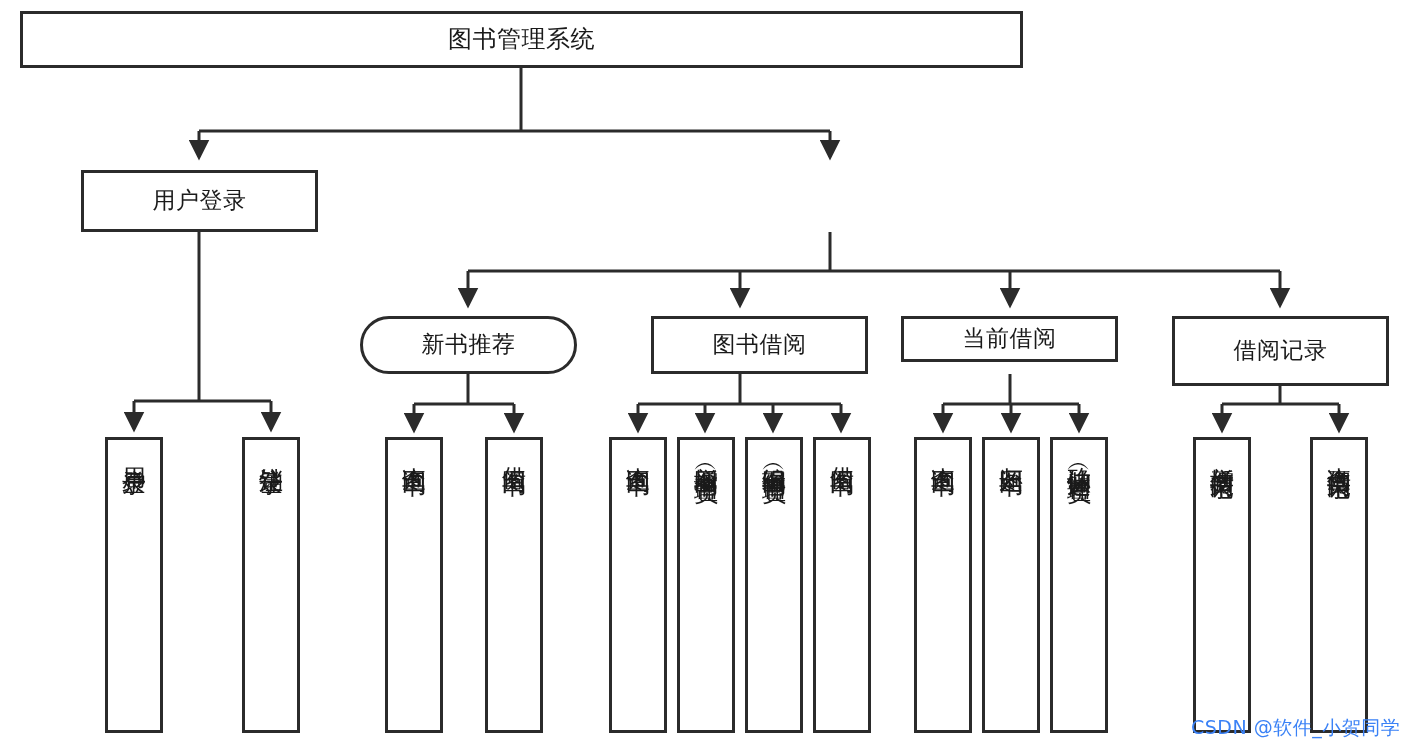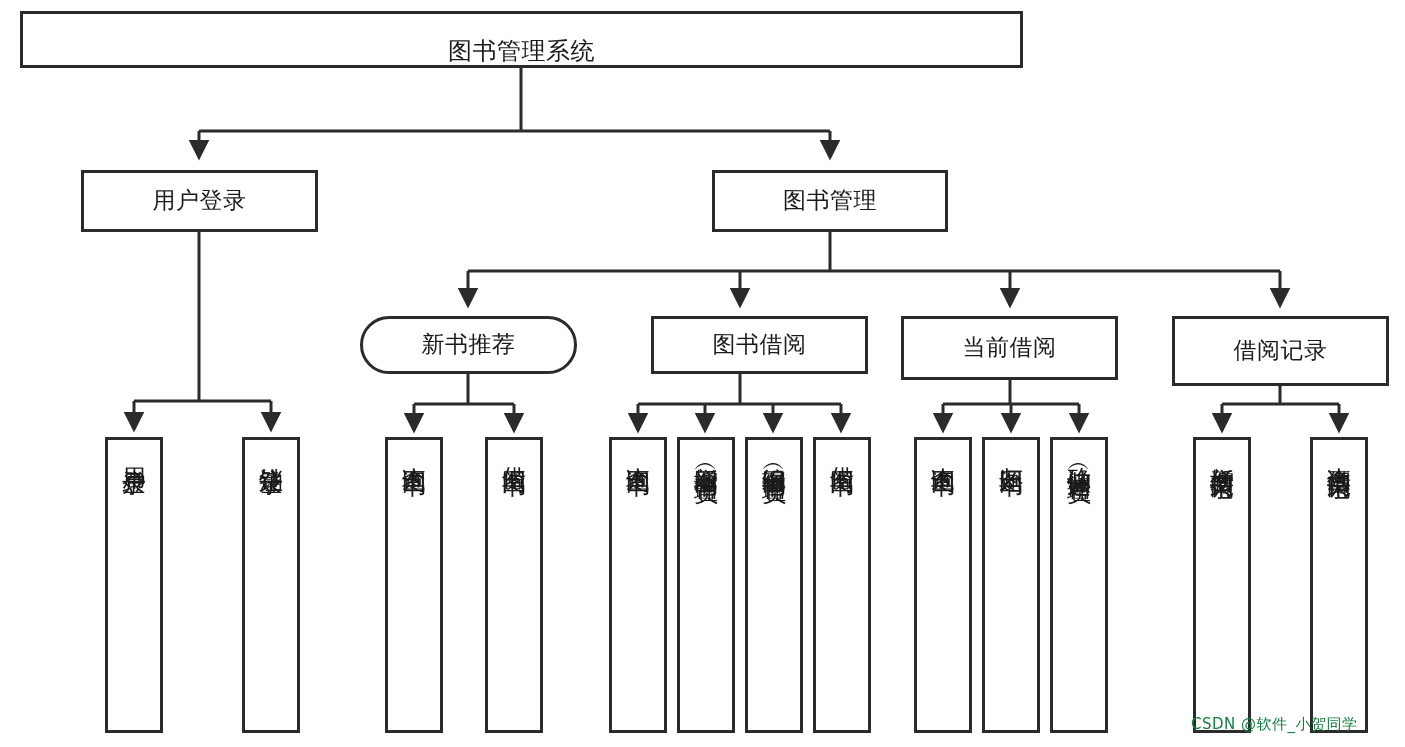--- a/index.html
+++ b/index.html
@@ -56,22 +56,22 @@
     writing-mode: vertical-rl;
     text-orientation: upright;
     font-size: 24px;
     line-height: 1.0;
     letter-spacing: 2px;
     white-space: nowrap;
   }
   .node.root .label { font-size: 24px; }
   .watermark {
     position: absolute;
-    color: #15803d;
-    font-size: 15px;
+    color: #3b82f6;
+    font-size: 19px;
     letter-spacing: 0.5px;
     z-index: 5;
     white-space: nowrap;
     user-select: none;
   }
 </style>
 </head>
 <body>
 
 <div id="canvas">
@@ -119,38 +119,35 @@
       <path d="M 1011 404 L 1011 430" marker-end="url(#arrow)"></path>
       <path d="M 1079 404 L 1079 430" marker-end="url(#arrow)"></path>
 
       <path d="M 1280 374 L 1280 404"></path>
       <path d="M 1222 404 L 1339 404"></path>
       <path d="M 1222 404 L 1222 430" marker-end="url(#arrow)"></path>
       <path d="M 1339 404 L 1339 430" marker-end="url(#arrow)"></path>
     </g>
   </svg>
 
-  <div class="node horiz root" style="left:20px; top:11px; width:1003px; height:57px;align-items:flex-end;">
+  <div class="node horiz root" style="left:20px; top:11px; width:1003px; height:57px;">
     <span class="label">图书管理系统</span>
   </div>
 
   <div class="node horiz" style="left:81px; top:170px; width:237px; height:62px;">
     <span class="label">用户登录</span>
-  </div>
-  <div class="node horiz" style="left:712px; top:170px; width:236px; height:62px;">
-    <span class="label">图书管理</span>
   </div>
 
   <div class="node horiz" style="left:360px; top:316px; width:217px; height:58px;border-radius:29px;">
     <span class="label">新书推荐</span>
   </div>
   <div class="node horiz" style="left:631px; top:316px; width:217px; height:58px;margin-left:20px;">
     <span class="label">图书借阅</span>
   </div>
-  <div class="node horiz" style="left:901px; top:316px; width:217px; height:64px;">
+  <div class="node horiz" style="left:901px; top:316px; width:217px; height:46px;">
     <span class="label">当前借阅</span>
   </div>
   <div class="node horiz" style="left:1172px; top:316px; width:217px; height:70px;">
     <span class="label">借阅记录</span>
   </div>
 
   <div class="node vert" style="left:105px; top:437px; width:58px; height:296px;">
     <span class="label">用户登录</span>
   </div>
   <div class="node vert" style="left:242px; top:437px; width:58px; height:296px;">

